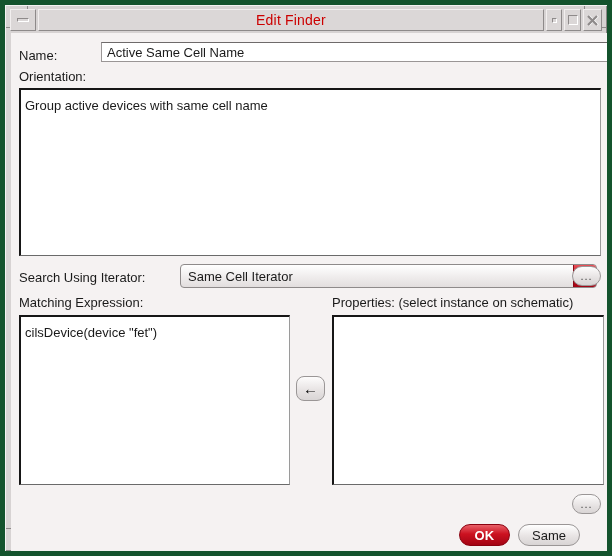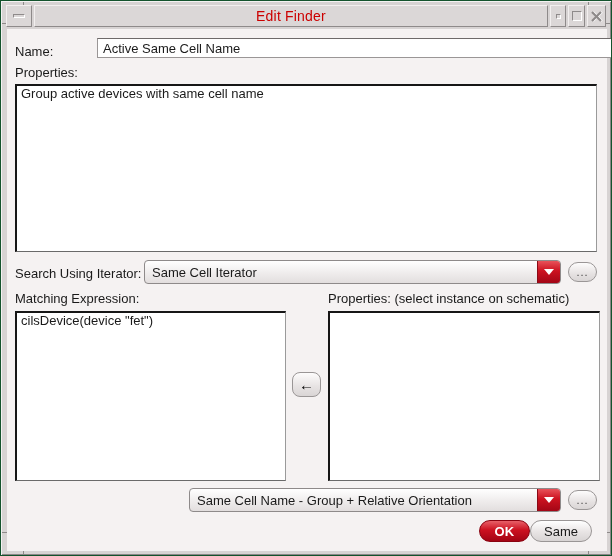--- a/index.html
+++ b/index.html
@@ -4,21 +4,21 @@
 <style>
   html,body { margin:0; padding:0; }
   body {
     width:612px; height:556px;
     font-family:"Liberation Sans", sans-serif;
     background:#ffffff;
   }
   .window {
     position:relative; width:612px; height:556px; box-sizing:border-box;
     background:#d7d3d3;
-    border:1px solid #14532d;
+    border:5px solid #14532d;
     box-shadow: inset 1px 1px 0 #f4f2f2, inset -1px -1px 0 #8a8686;
     overflow:hidden;
   }
   .notch { position:absolute; background:#8e8a8a; }
   .nt { top:1px; height:4px; width:1px; }
   .nb { bottom:1px; height:5px; width:1px; }
   .nl { left:1px; width:5px; height:1px; }
   .nr { right:1px; width:5px; height:1px; }
 
   .titlebar-row { position:absolute; left:5px; top:4px; right:5px; height:22px; display:flex; }
@@ -49,28 +49,28 @@
     background:#ffffff; font-family:"Liberation Sans", sans-serif;
     font-size:13px; color:#1a1a1a; padding:1px 5px; outline:none;margin-left:48px;
   }
   .sunken-area {
     position:absolute; box-sizing:border-box; resize:none; overflow:auto;
     background:#ffffff; outline:none;
     border:1px solid #6a6a6a;
     border-top:2px solid #161616; border-left:2px solid #161616;
     border-right-color:#9a9a9a;
     font-family:"Liberation Sans", sans-serif; font-size:13px; color:#1a1a1a;
-    padding:0 4px;
+    padding:8px 4px;
   }
 
   .dropdown {
     position:absolute; box-sizing:border-box; height:24px;
     border:1px solid #8e8a8a; border-radius:4px;
     background:linear-gradient(#ffffff, #efecec 55%, #e2dede);
-    display:flex; align-items:stretch; cursor:default;
+    display:flex; align-items:stretch; cursor:default;margin-left:32px;
   }
   .dropdown .value {
     flex:1; font-size:13px; color:#1a1a1a; padding:4px 6px 0 7px;
     white-space:nowrap; overflow:hidden;
   }
   .dropdown .arrow-btn {
     width:22px; border-left:1px solid #8a0a16; border-radius:0 3px 3px 0;
     background:linear-gradient(#e8525a, #cc1220 45%, #a30616);
     display:flex; align-items:center; justify-content:center;
   }
@@ -85,22 +85,22 @@
   }
   .transfer-btn {
     position:absolute; box-sizing:border-box; width:29px; height:25px;
     border:1px solid #9a9696; border-radius:8px;
     background:linear-gradient(#fdfcfc, #e8e4e4 55%, #d9d5d5);
     display:flex; align-items:center; justify-content:center;
     font-size:15px; font-weight:bold; color:#000; cursor:default;
   }
 
   .footer {
-    position:absolute; right:15px; top:491px; height:22px;
-    display:flex; align-items:center;
+    position:absolute; right:31px; top:491px; height:22px;
+    display:flex; gap:8px; align-items:center;
   }
   .pill-btn {
     box-sizing:border-box; height:22px; padding:0 13px;
     border:1px solid #9a9696; border-radius:11px;
     background:linear-gradient(#ffffff, #e8e4e4 55%, #d8d4d4);
     font-family:"Liberation Sans", sans-serif;
     font-size:13px; color:#1a1a1a; cursor:default;
   }
   .pill-btn.ok {
     min-width:50px; padding:0 15px;
@@ -142,21 +142,21 @@
         <path d="M2 2 L11 11 M11 2 L2 11" stroke="#8e8a8a" stroke-width="2.2" fill="none"></path>
       </svg>
     </div>
   </div>
 
   <div class="content">
 
     <span class="lbl" style="left:8px; top:15px">Name:</span>
     <input class="text-input" style="left: 42px; top: 9px; width: 548px; height: 20px;" value="Active Same Cell Name">
 
-    <span class="lbl" style="left:8px; top:36px">Properties:</span>
+    <span class="lbl" style="left:8px; top:36px">Orientation:</span>
     <textarea class="sunken-area" style="left: 8px; top: 55px; width: 582px; height: 168px;">Group active devices with same cell name</textarea>
 
     <span class="lbl" style="left:8px; top:237px">Search Using Iterator:</span>
     <div class="dropdown" style="left:137px; top:231px; width:417px">
       <span class="value">Same Cell Iterator</span>
       <div class="arrow-btn">
         <div class="tri"></div>
       </div>
     </div>
     <button class="more-btn" style="left:561px; top:233px">...</button>
@@ -164,26 +164,20 @@
     <span class="lbl" style="left:321px; top:262px">Properties: (select instance on schematic)</span>
     <span class="lbl" style="left:8px; top:262px">Matching Expression:</span>
 
     <textarea class="sunken-area" style="left: 8px; top: 282px; width: 271px; height: 170px;">cilsDevice(device "fet")</textarea>
     <textarea class="sunken-area" style="left: 321px; top: 282px; width: 272px; height: 170px;"></textarea>
 
     <button class="transfer-btn" style="left:285px; top:343px">
         <span>←</span>
       </button>
 
-    <div class="dropdown" style="left:182px; top:459px; width:372px">
-      <span class="value">Same Cell Name - Group + Relative Orientation</span>
-      <div class="arrow-btn">
-        <div class="tri"></div>
-      </div>
-    </div>
     <button class="more-btn" style="left:561px; top:461px">...</button>
 
     <div class="footer">
       <button class="pill-btn ok">OK</button>
       <button class="pill-btn">Same</button>
     </div>
 
   </div>
 </div>
 

